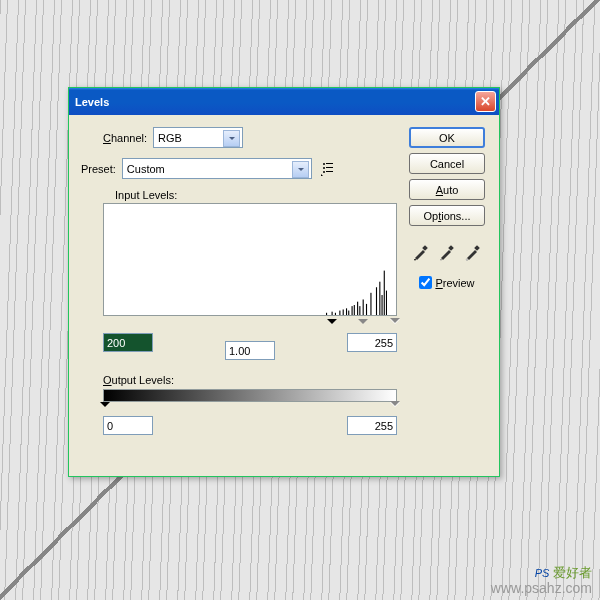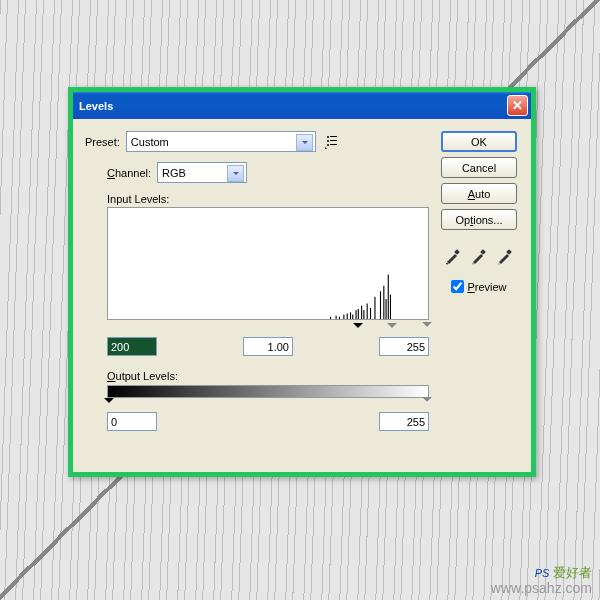--- a/index.html
+++ b/index.html
@@ -1,19 +1,19 @@
 <!DOCTYPE html>
 <html><head>
 <meta charset="utf-8">
 <style>
 *{box-sizing:border-box;margin:0;padding:0;font-family:Tahoma,Arial,sans-serif;font-size:11px}
 body{width:600px;height:600px;background:#fff;position:relative;overflow:hidden}
 .bg{position:absolute;inset:0;background:repeating-linear-gradient(92deg,#ccc 0px,#ccc 1px,#fff 1px,#fff 7px,#ccc 7px,#ccc 8px,#fff 8px,#fff 18px);filter:contrast(.8)}
 .bg::after{content:"";position:absolute;inset:0;background:linear-gradient(to bottom right,transparent 49.5%,#888 49.5%,#888 50%,transparent 50%)}
-.dialog{position:absolute;left:68px;top:87px;width:468px;height:390px;background:#ece9d8;border:5px solid #22c55e;box-shadow:2px 2px 6px rgba(0,0,0,.3)}
+.dialog{position:absolute;left:68px;top:87px;width:432px;height:390px;background:#ece9d8;border:1px solid #22c55e;box-shadow:2px 2px 6px rgba(0,0,0,.3)}
 .titlebar{height:27px;background:linear-gradient(to bottom,#2a83e8 0%,#0a59c4 8%,#0a59c4 55%,#0e4ec3 100%);display:flex;align-items:center;padding:0 3px;color:#fff;font-weight:bold;font-size:13px}
 .titlebar .t{margin-left:3px;flex:1}
 .closebtn{width:21px;height:21px;background:linear-gradient(to bottom,#f5a69b,#d9462a);border:1px solid #fff;border-radius:3px;color:#fff;display:flex;align-items:center;justify-content:center;font-weight:bold;font-family:Arial;font-size:13px;cursor:pointer}
 .body{padding:12px 12px;display:flex;gap:10px}
 .left{flex:1}
 .right{width:80px;display:flex;flex-direction:column;gap:5px;align-items:center}
 .row{display:flex;align-items:center;margin-bottom:10px}
 .lbl{margin-right:6px}
 .sel{height:21px;border:1px solid #7f9db9;background:#fff;padding:0 18px 0 4px;position:relative;display:flex;align-items:center}
 .sel::after{content:"";position:absolute;right:2px;top:2px;width:15px;height:15px;background:linear-gradient(#e6eefc,#b6cef3);border:1px solid #9cb6d9}
@@ -51,44 +51,44 @@
 
 <div class="bg"></div>
 
 <div class="dialog">
   <div class="titlebar">
     <span class="t">Levels</span>
     <div class="closebtn">✕</div>
   </div>
   <div class="body">
     <div class="left">
+      <div class="row" style="margin-left:22px">
+        <span class="lbl"><span class="underline">C</span>hannel:</span>
+        <div class="sel channel">
+            <span>RGB</span>
+          </div>
+      </div>
       <div class="row">
         <span class="lbl">Preset:</span>
         <div class="sel preset">
             <span>Custom</span>
           </div>
         <span class="menuicon">
           <svg viewBox="0 0 14 14">
               <circle cx="4" cy="2" r="1"></circle>
               <rect x="6" y="1" width="7" height="1"></rect>
               <circle cx="4" cy="6" r="1"></circle>
               <rect x="6" y="5" width="7" height="1"></rect>
               <circle cx="4" cy="10" r="1"></circle>
               <rect x="6" y="9" width="7" height="1"></rect>
               <path d="M1 12 L3 14 L1 14 Z"></path>
             </svg>
         </span>
       </div>
-      <div class="row" style="margin-left:22px">
-        <span class="lbl"><span class="underline">C</span>hannel:</span>
-        <div class="sel channel">
-            <span>RGB</span>
-          </div>
-      </div>
-      <div class="lbl" style="margin-left:22px">Input Levels:</div>
+      <div class="lbl" style="margin-left:34px">Input Levels:</div>
       <div style="margin-left:22px">
         <div class="histbox">
           <svg class="hist" viewBox="0 0 255 100" preserveAspectRatio="none">
               <rect x="200" y="98" width="1" height="2" fill="#000"></rect>
               <rect x="205" y="97" width="1" height="3" fill="#000"></rect>
               <rect x="208" y="98" width="1" height="2" fill="#000"></rect>
               <rect x="212" y="96" width="1" height="4" fill="#000"></rect>
               <rect x="215" y="95" width="1" height="5" fill="#000"></rect>
               <rect x="218" y="94" width="1" height="6" fill="#000"></rect>
               <rect x="220" y="96" width="1" height="4" fill="#000"></rect>
@@ -107,21 +107,21 @@
               <rect x="255" y="0" width="1" height="100" fill="#000"></rect>
             </svg>
         </div>
         <div class="sliders">
           <div class="tri b" style="left:calc(78.4% - 5px)"></div>
           <div class="tri g" style="left:89%"></div>
           <div class="tri w"></div>
         </div>
         <div class="inrow">
           <input class="numin sel-txt" value="200" style="">
-          <input class="numin" style="text-align: right;" value="1.00">
+          <input class="numin" style="text-align: left; margin-top: 8px;" value="1.00">
           <input class="numin" style="text-align: right;" value="255">
         </div>
         <div class="lbl"><span class="underline">O</span>utput Levels:</div>
         <div class="gradient"></div>
         <div class="sliders">
           <div class="tri b"></div>
           <div class="tri w"></div>
         </div>
         <div class="inrow">
           <input class="numin" value="0" style="">

